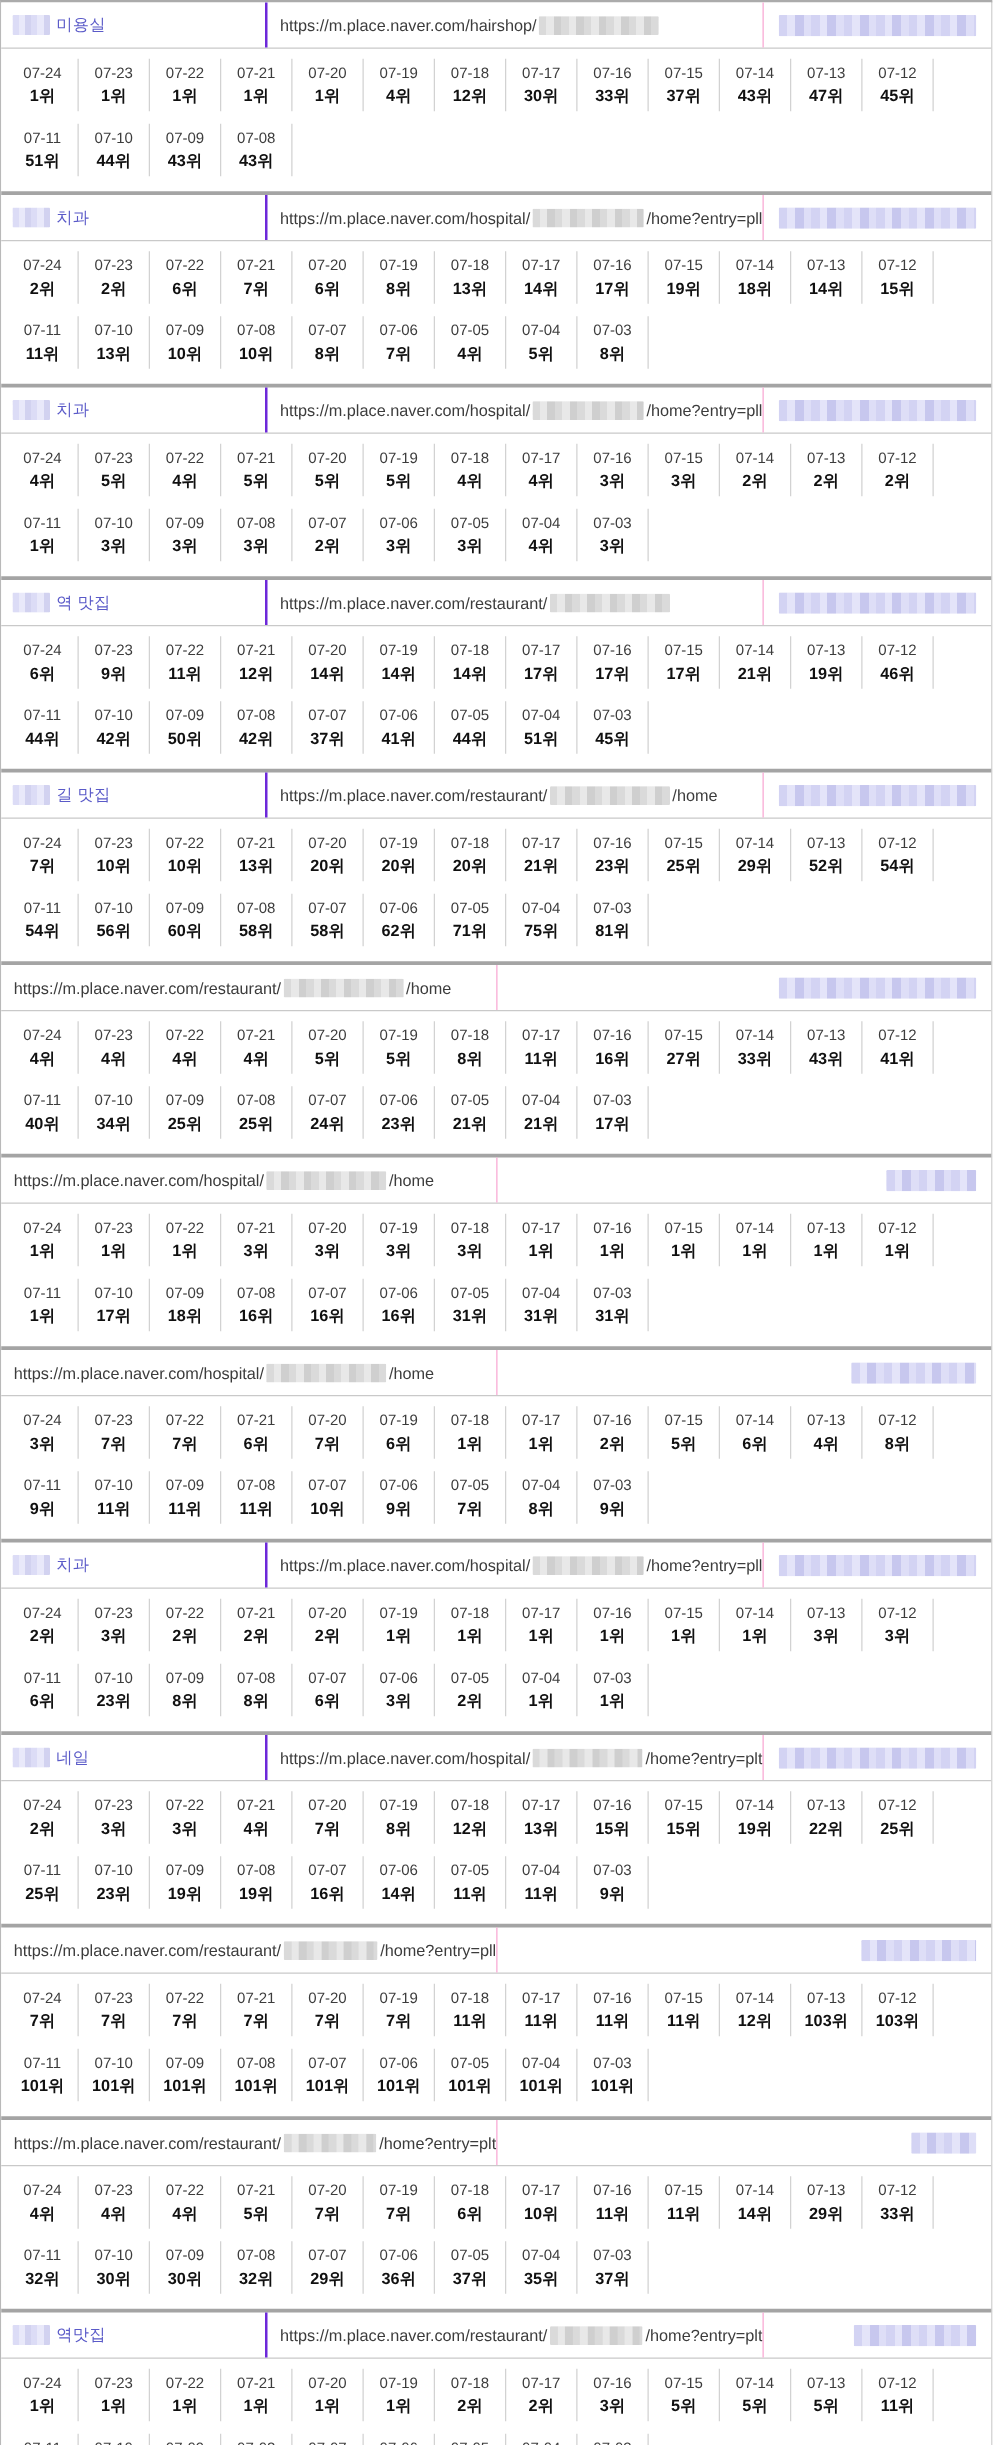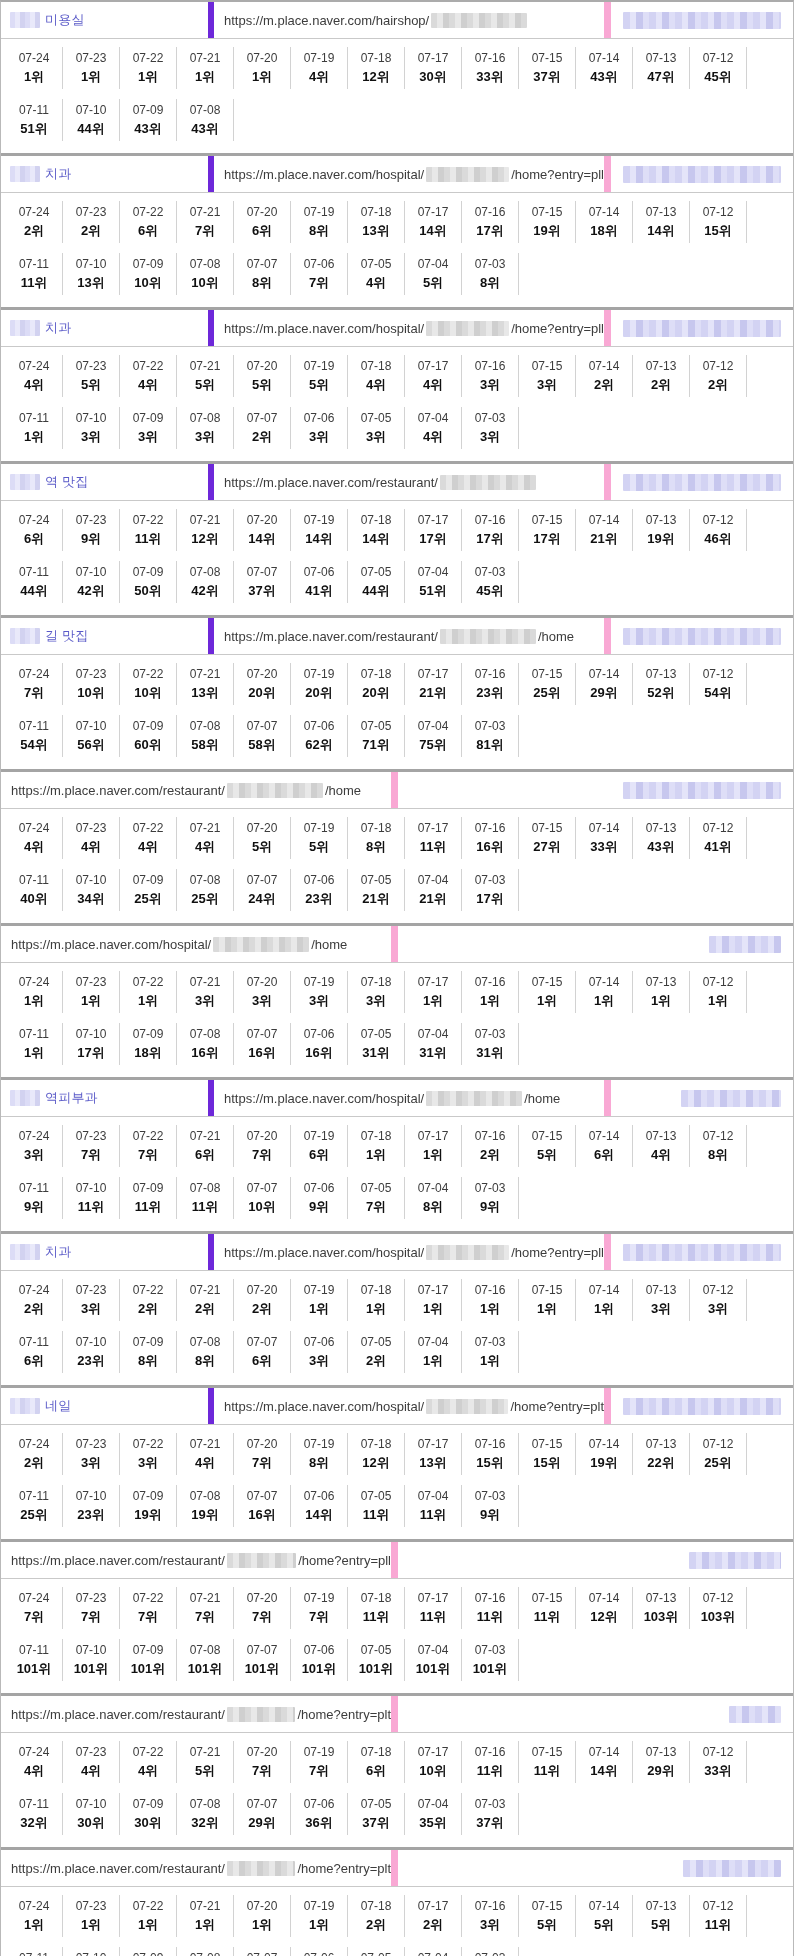--- a/index.html
+++ b/index.html
@@ -21,30 +21,30 @@
   
   .hdr{
     display:flex;
     align-items:stretch;
     height:36px;
     border-bottom:1px solid #c9c9c9;
   }
   .hc{display:flex;align-items:center;}
   .hc-title{
     width:213px;
-    border-right:6px solid #6d28d9;
+    border-right:2px solid #6d28d9;
     padding-left:9px;
     gap:5px;
     box-sizing:border-box;
   }
   .hc-url{
     width:397px;
     box-sizing:border-box;
     padding-left:10px;
-    border-right:7px solid #f9a8d4;
+    border-right:1px solid #f9a8d4;
     white-space:nowrap;
     overflow:hidden;
   }
   .hc-right{
     flex:1;
     justify-content:flex-end;
     padding-right:12px;
   }
   .kw{
     font-size:13px;
@@ -826,24 +826,20 @@
         </div>
         <div class="day">
           <div class="date">07-03</div>
           <div class="rank">31위</div>
         </div>
       </div>
   </section>
 
   <section class="sec">
     <div class="hdr">
-      <div class="hc hc-title">
-        <span class="blur blur-kw"></span>
-        <span class="kw">역피부과</span>
-      </div>
       <div class="hc hc-url">
         <span class="url-pre">https://m.place.naver.com/hospital/</span>
           <span class="blur blur-url"></span>
           <span class="url-suf">/home</span>
       </div>
       <div class="hc hc-right">
         <span class="blur blur-name"></span>
       </div>
     </div>
     <div class="grid">
@@ -1353,20 +1349,24 @@
         </div>
         <div class="day">
           <div class="date">07-03</div>
           <div class="rank">37위</div>
         </div>
       </div>
   </section>
 
   <section class="sec">
     <div class="hdr">
+      <div class="hc hc-title">
+        <span class="blur blur-kw"></span>
+        <span class="kw">역맛집</span>
+      </div>
       <div class="hc hc-url">
         <span class="url-pre">https://m.place.naver.com/restaurant/</span>
           <span class="blur blur-url"></span>
           <span class="url-suf">/home?entry=plt</span>
       </div>
       <div class="hc hc-right">
         <span class="blur blur-name"></span>
       </div>
     </div>
     <div class="grid">

